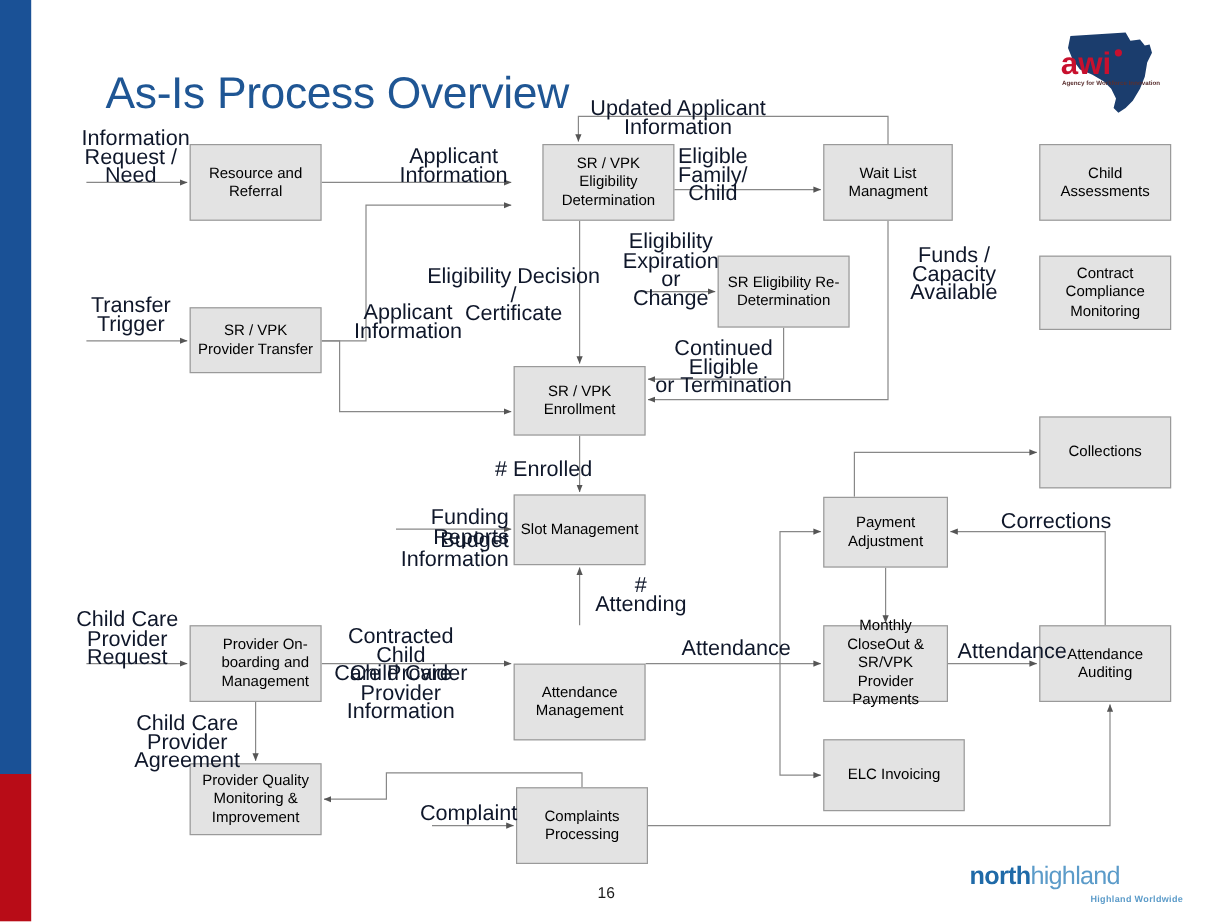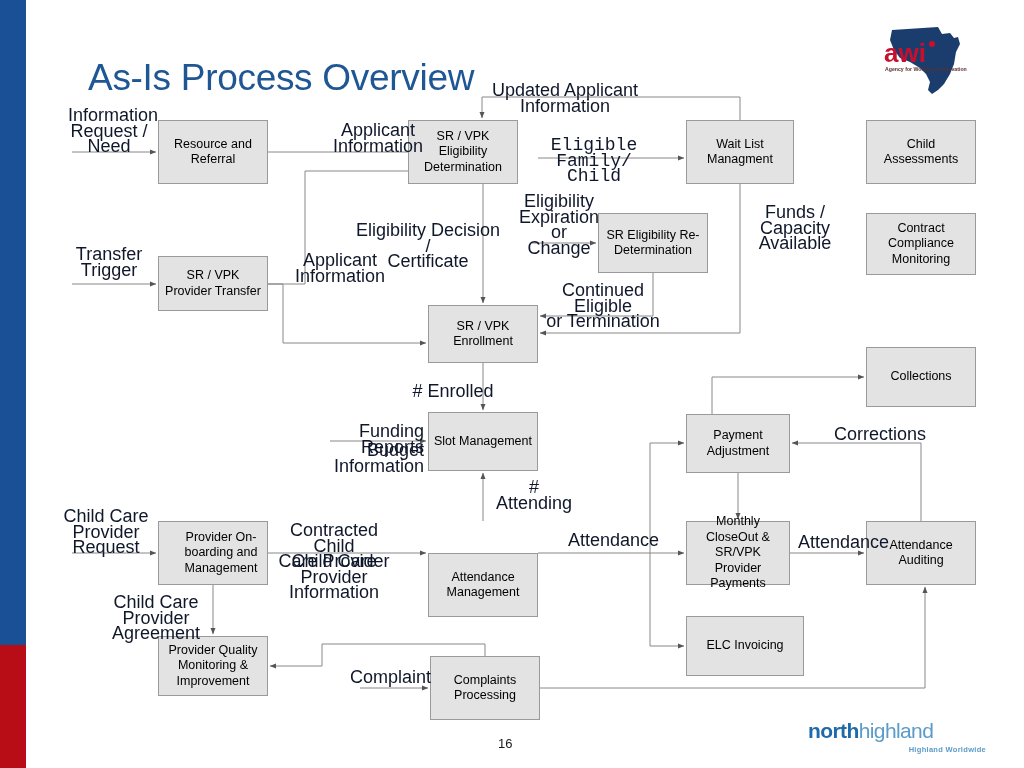--- a/index.html
+++ b/index.html
@@ -209,21 +209,21 @@
       <path d="M485,656 L485,644 L322,644 L322,666 L270,666"></path>
 
       <path d="M360,688 L428,688"></path>
 
       <path d="M540,688 L925,688 L925,587"></path>
     </g>
   </svg>
 
   <div class="node" style="left:158px;top:120px;width:110px;height:64px;">Resource and
 Referral</div>
-  <div class="node" style="left:408px;top:120px;width:110px;height:64px;">SR / VPK Eligibility
+  <div class="node" style="left:452px;top:120px;width:110px;height:64px;">SR / VPK Eligibility
 Determination</div>
   <div class="node" style="left:686px;top:120px;width:108px;height:64px;">Wait List
 Managment</div>
   <div class="node" style="left:866px;top:120px;width:110px;height:64px;">Child Assessments</div>
 
   <div class="node" style="left:158px;top:256px;width:110px;height:55px;">SR / VPK Provider
 Transfer</div>
   <div class="node" style="left:598px;top:213px;width:110px;height:60px;">SR Eligibility Re-
 Determination</div>
   <div class="node" style="left:866px;top:213px;width:110px;height:62px;">Contract
@@ -255,21 +255,21 @@
 Improvement</div>
   <div class="node" style="left:430px;top:656px;width:110px;height:64px;">Complaints
 Processing</div>
 
   <div class="elabel" style="left:68px;top:108px;width:82px;">Information
 Request /
 Need</div>
   <div class="elabel" style="left:330px;top:123px;width:96px;">Applicant
 Information</div>
   <div class="elabel" style="left:463px;top:83px;width:204px;">Updated Applicant Information</div>
-  <div class="elabel" style="left:540px;top:138px;width:108px;font-family:Liberation Mono, monospace;">Eligible Family/
+  <div class="elabel" style="left:540px;top:123px;width:108px;">Eligible Family/
 Child</div>
   <div class="elabel" style="left:510px;top:194px;width:98px;">Eligibility
 Expiration or
 Change</div>
   <div class="elabel" style="left:740px;top:205px;width:110px;">Funds / Capacity
 Available</div>
   <div class="elabel" style="left:68px;top:247px;width:82px;">Transfer
 Trigger</div>
   <div class="elabel" style="left:352px;top:223px;width:152px;">Eligibility Decision /
 Certificate</div>

